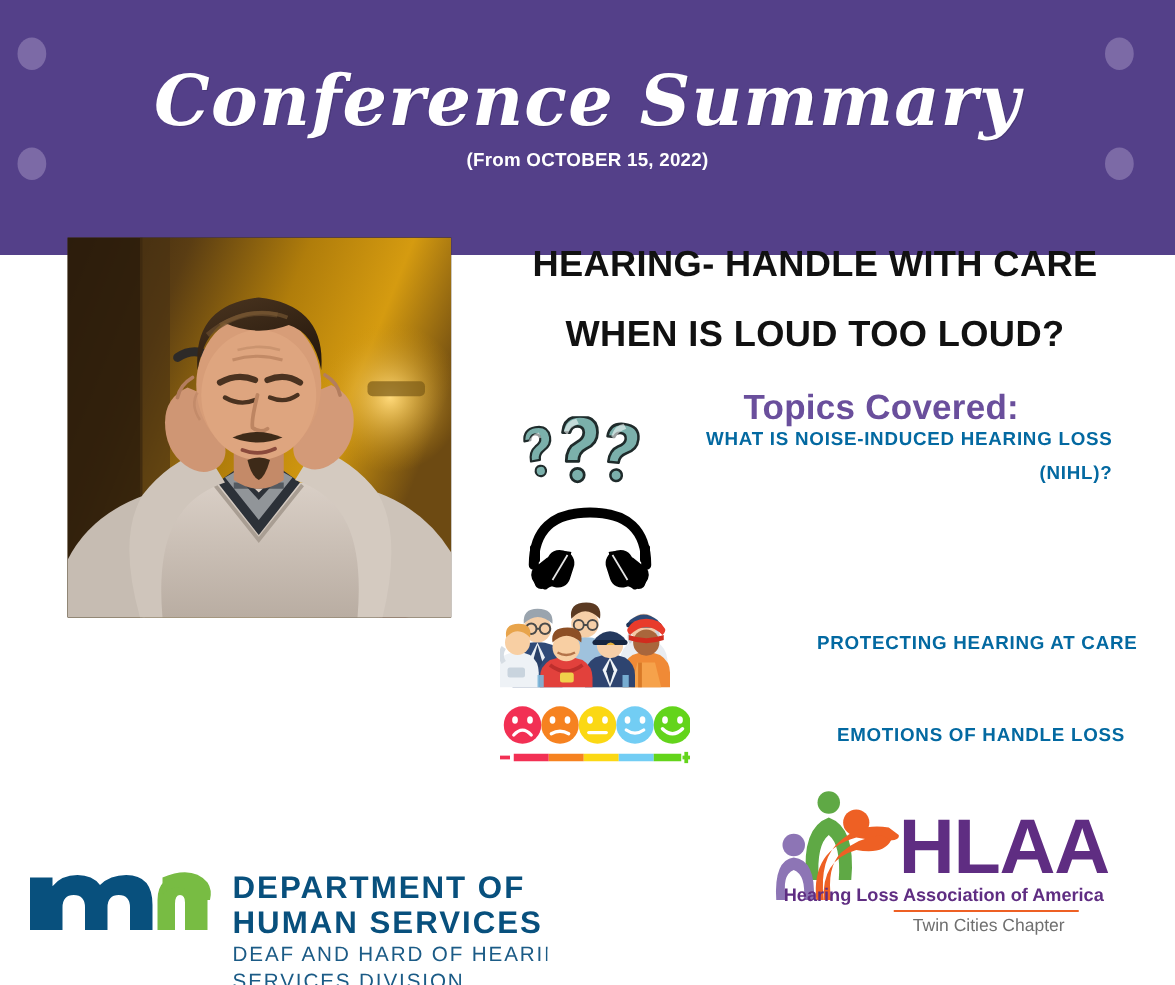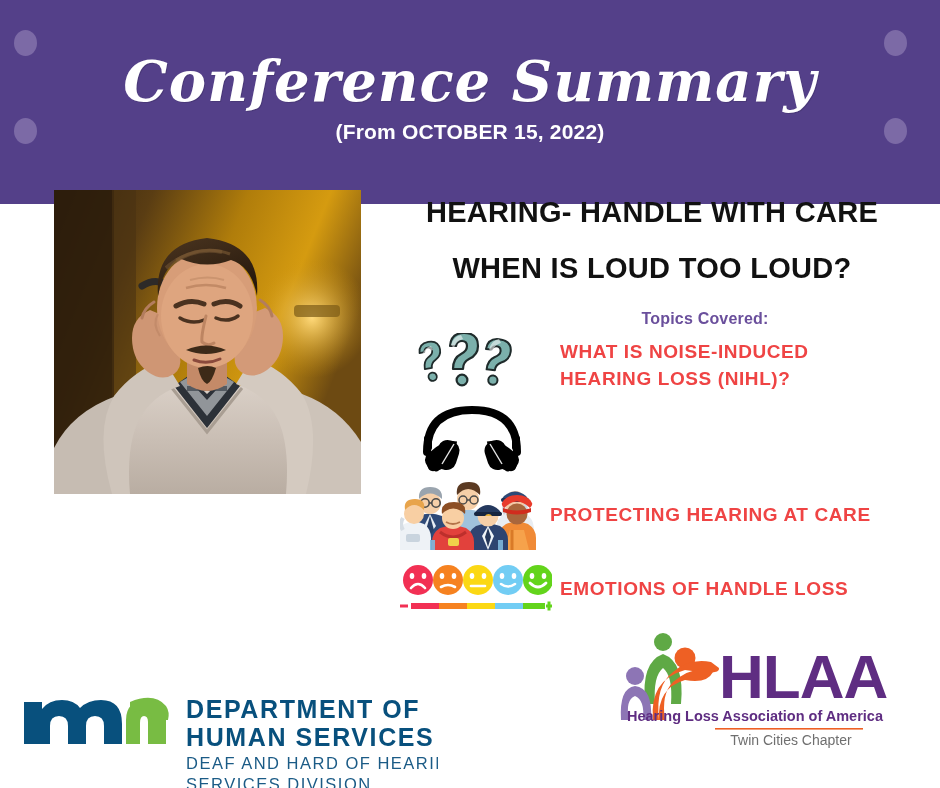--- a/index.html
+++ b/index.html
@@ -47,21 +47,21 @@
     letter-spacing: 1px;
     text-shadow: 1px 1px 0 rgba(0,0,0,.12);
   }
   #hdr-subtitle {
     position: absolute; left: 0; top: 120px;
     width: 940px;
     text-align: center;
     color: #ffffff;
     font-family: "Liberation Sans", sans-serif;
     font-weight: 700;
-    font-size: 21px;
+    font-size: 15px;
     letter-spacing: .2px;
   }
 
   
   #photo {
     position: absolute;
     left: 54px; top: 190px;
     width: 307px; height: 304px;
     overflow: hidden;
     background: #3a2a14;
@@ -82,32 +82,32 @@
   #head-1 { top: 196px; }
   #head-2 { top: 252px; }
 
   #topics-label {
     position: absolute;
     left: 500px; top: 310px;
     width: 410px;
     text-align: center;
     color: #6a4f9c;
     font-weight: 700;
-    font-size: 16px;
+    font-size: 28px;
     letter-spacing: .2px;
   }
 
   .topic-text {
     position: absolute;
-    color: #ef4444;
+    color: #0369a1;
     font-family: "Liberation Sans", sans-serif;
     font-weight: 700;
-    font-size: 19px;
+    font-size: 15px;
     letter-spacing: .6px;
-    text-align: left;
+    text-align: right;
     line-height: 27px;
   }
   #topic-0 { left: 560px; top: 338px; width: 330px; }
   #topic-1 { left: 540px; top: 419px; width: 360px; }
   #topic-2 { left: 550px; top: 501px; width: 360px; }
   #topic-3 { left: 560px; top: 575px; width: 340px; }
 
   
   .icon-box { position: absolute; }
   #icon-questions { left: 404px; top: 333px;  width: 120px; height: 62px; }

